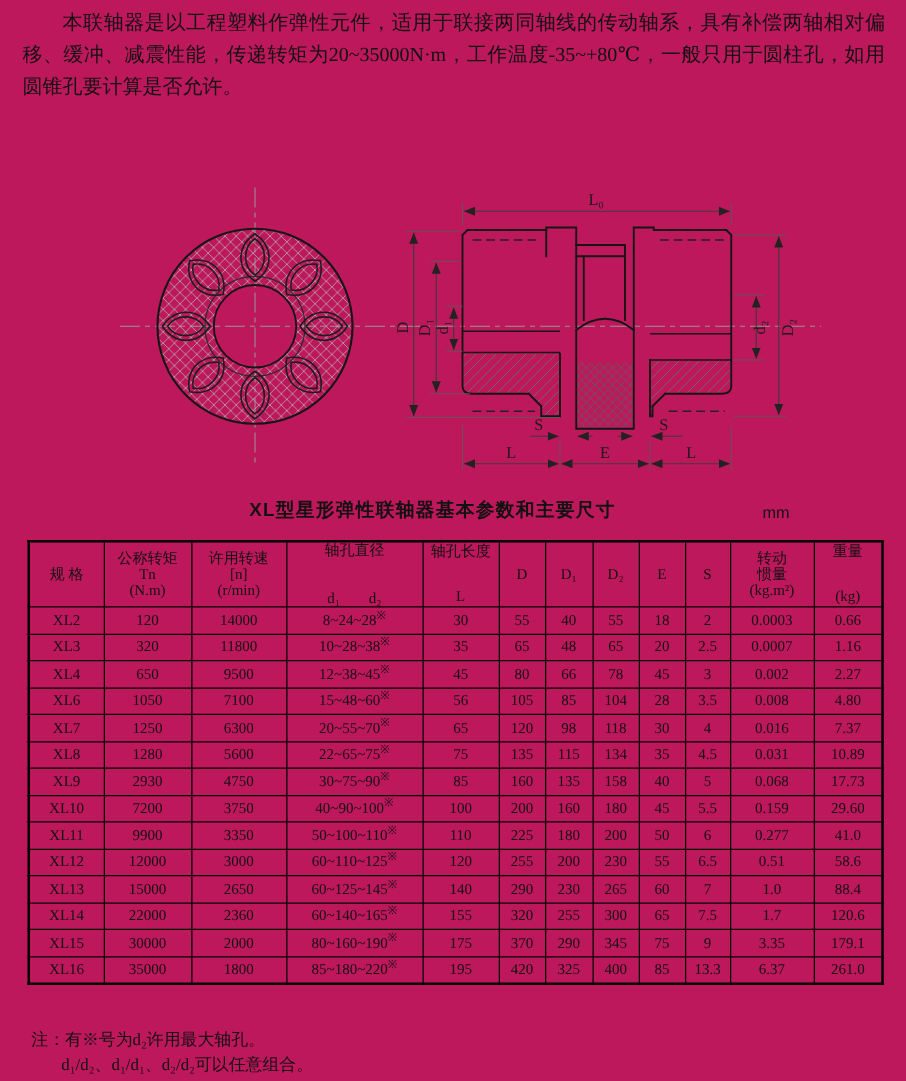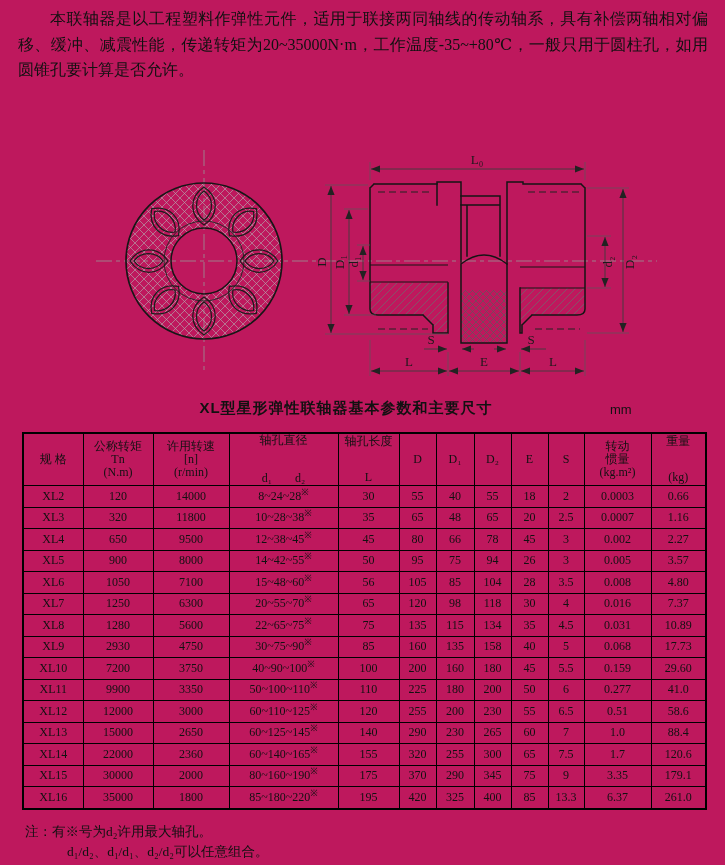--- a/index.html
+++ b/index.html
@@ -16,21 +16,21 @@
   table.spec{position:absolute;left:22px;top:432px;width:683px;border-collapse:collapse;
              table-layout:fixed;border:2px solid #000;font-size:12px;}
   table.spec th,table.spec td{border:1px solid #000;text-align:center;vertical-align:middle;
              padding:0;overflow:hidden;}
   table.spec thead th{height:45px;font-weight:normal;line-height:13px;font-size:12px;}
   table.spec tbody td{height:20.5px;font-size:12px;}
   table.spec sup{font-size:9px;line-height:0;vertical-align:super;}
   .d12 span{display:inline-block;margin:2px 10px 0 10px;}
   .gap-top{margin-top:23px;}
   .notes{position:absolute;left:25px;top:822px;font-size:13.5px;line-height:20px;}
-  .note2{margin-left:42px;}
+  .note2{margin-left:24px;}
   
   .cl{stroke:#979797;stroke-width:0.8;fill:none;stroke-dasharray:16 4 4 4;}
   .ol{stroke:#151515;stroke-width:1.5;fill:none;stroke-linecap:square;}
   .bl{stroke:#151515;stroke-width:1.1;fill:none;}
   .hid{stroke:#222;stroke-width:1.1;fill:none;stroke-dasharray:7 4;}
   .dim{stroke:#3c3c3c;stroke-width:0.9;fill:none;}
   .ext{stroke:#5a5a5a;stroke-width:0.7;fill:none;}
   .petal{stroke:#1c1c1c;stroke-width:1.25;fill:none;}
   .dimtext{font-family:"Liberation Serif","DejaVu Serif",serif;font-size:13px;fill:#1a1a1a;
            text-anchor:middle;}
@@ -254,34 +254,20 @@
           <td>45</td>
           <td>80</td>
           <td>66</td>
           <td>78</td>
           <td>45</td>
           <td>3</td>
           <td>0.002</td>
           <td>2.27</td>
         </tr>
         <tr>
-          <td>XL5</td>
-          <td>900</td>
-          <td>8000</td>
-          <td><span>14~42~55</span><sup>※</sup></td>
-          <td>50</td>
-          <td>95</td>
-          <td>75</td>
-          <td>94</td>
-          <td>26</td>
-          <td>3</td>
-          <td>0.005</td>
-          <td>3.57</td>
-        </tr>
-        <tr>
           <td>XL6</td>
           <td>1050</td>
           <td>7100</td>
           <td><span>15~48~60</span><sup>※</sup></td>
           <td>56</td>
           <td>105</td>
           <td>85</td>
           <td>104</td>
           <td>28</td>
           <td>3.5</td>

